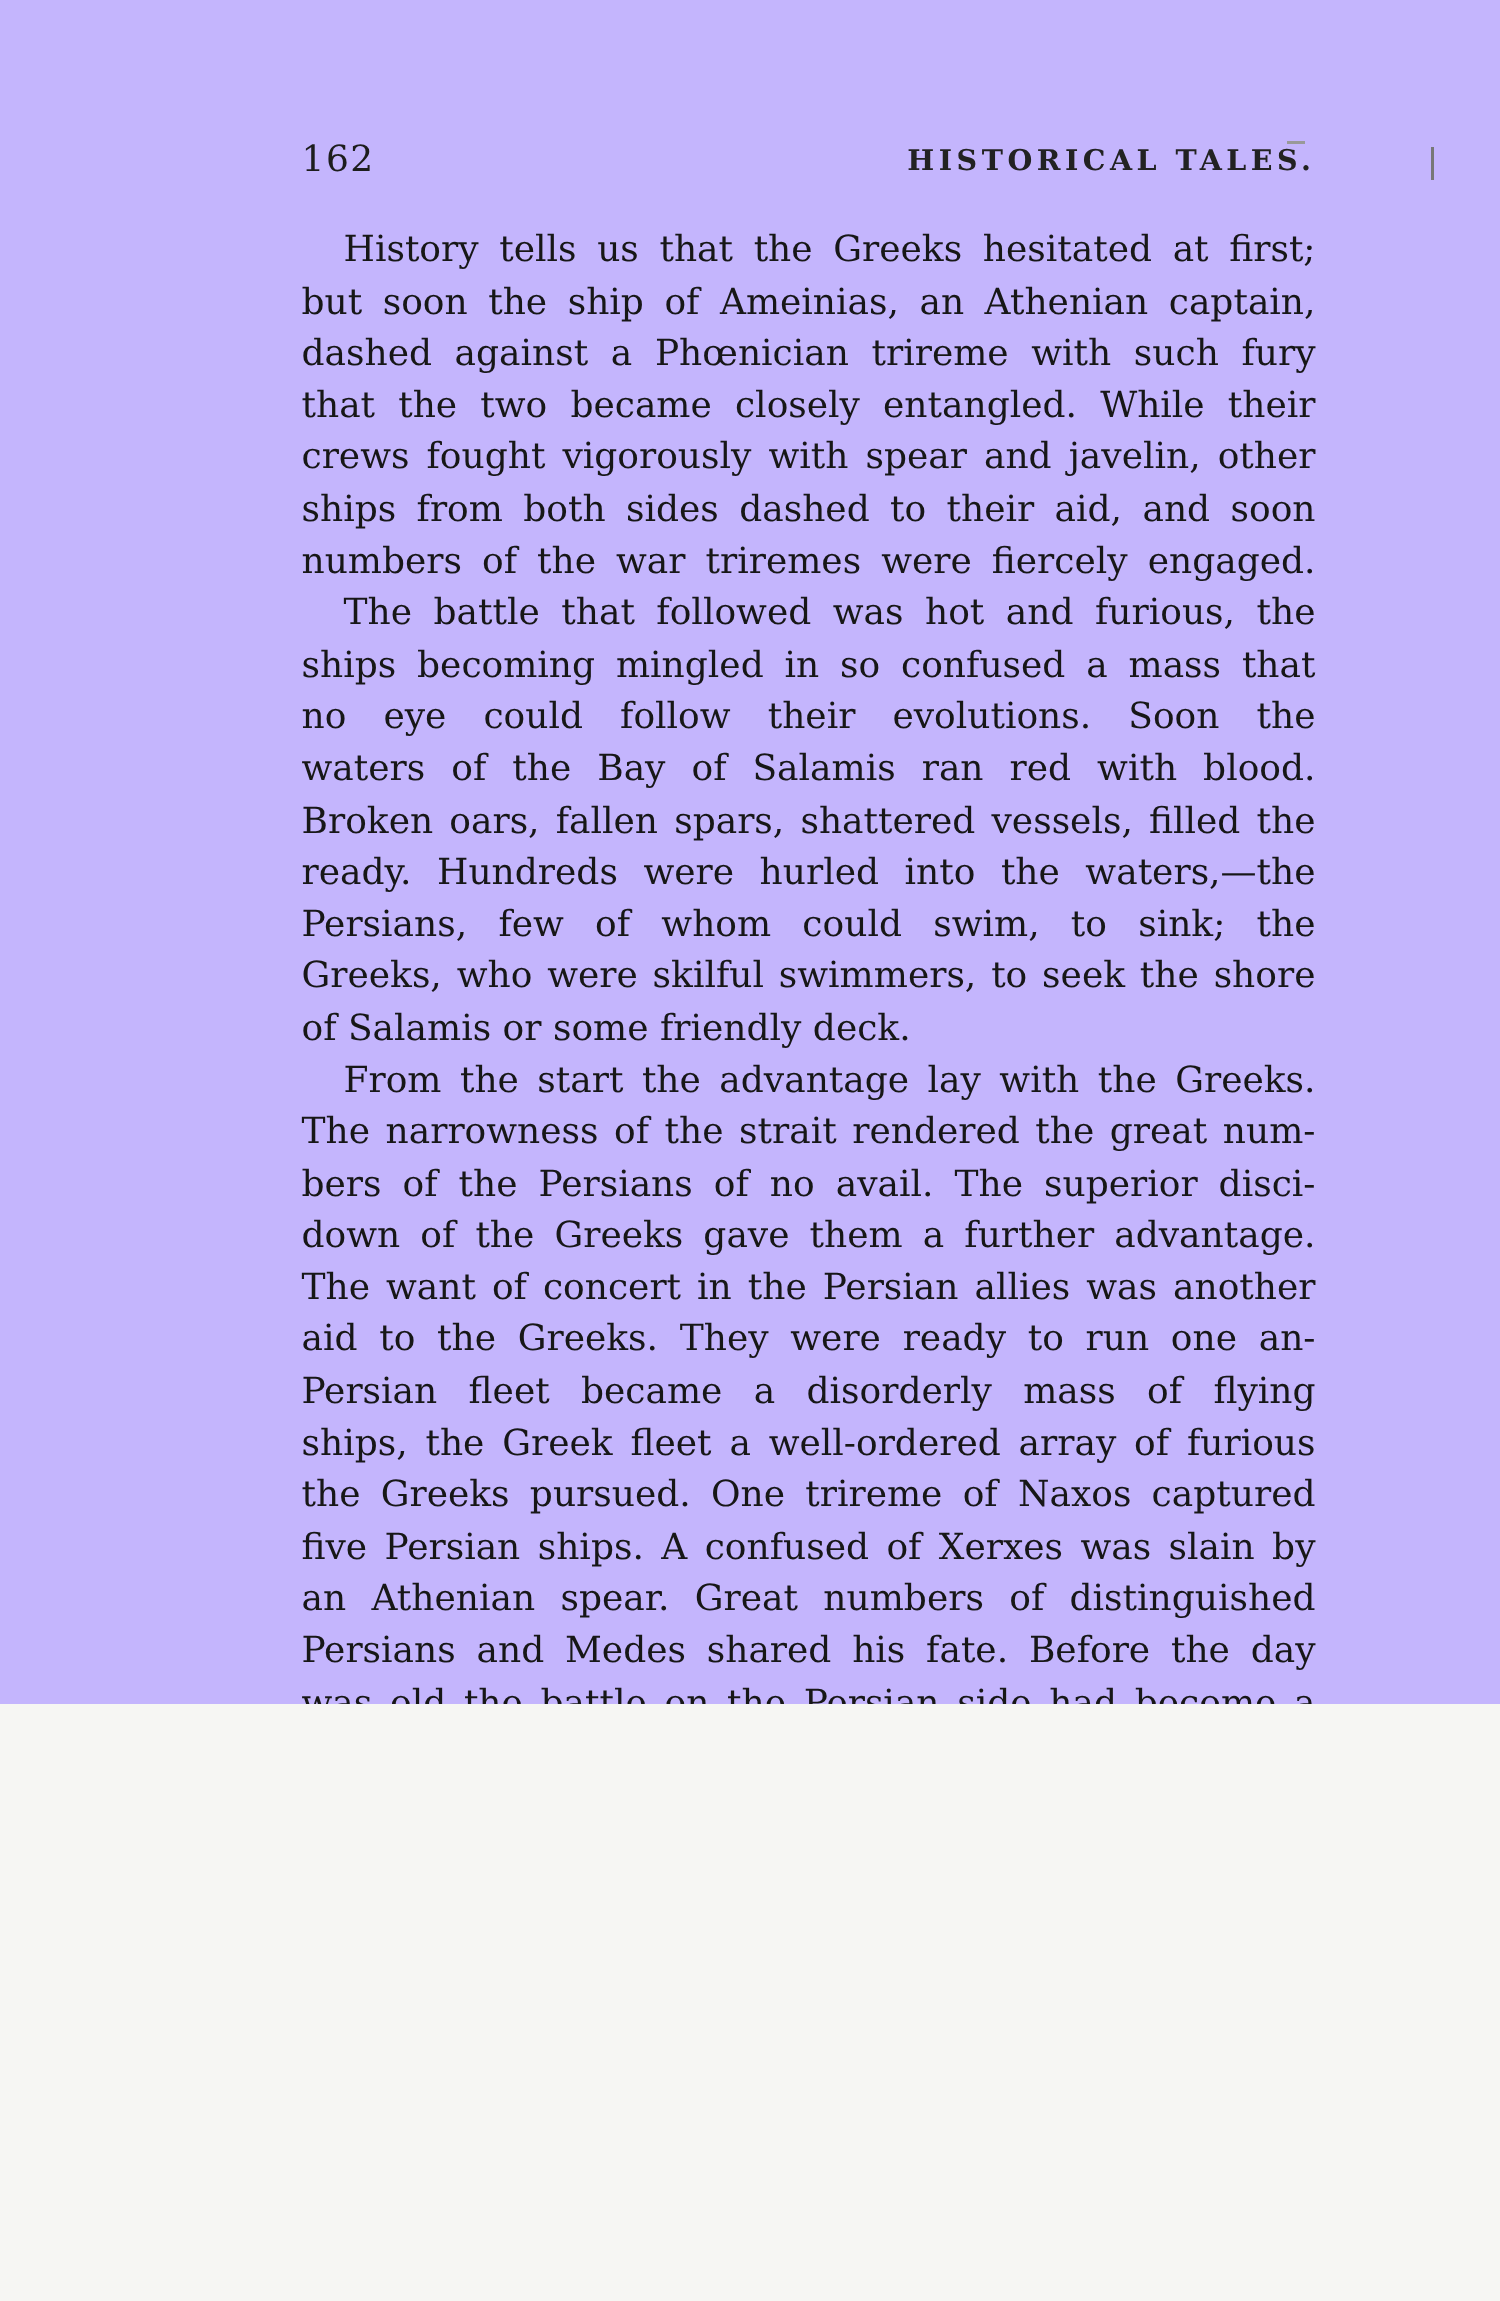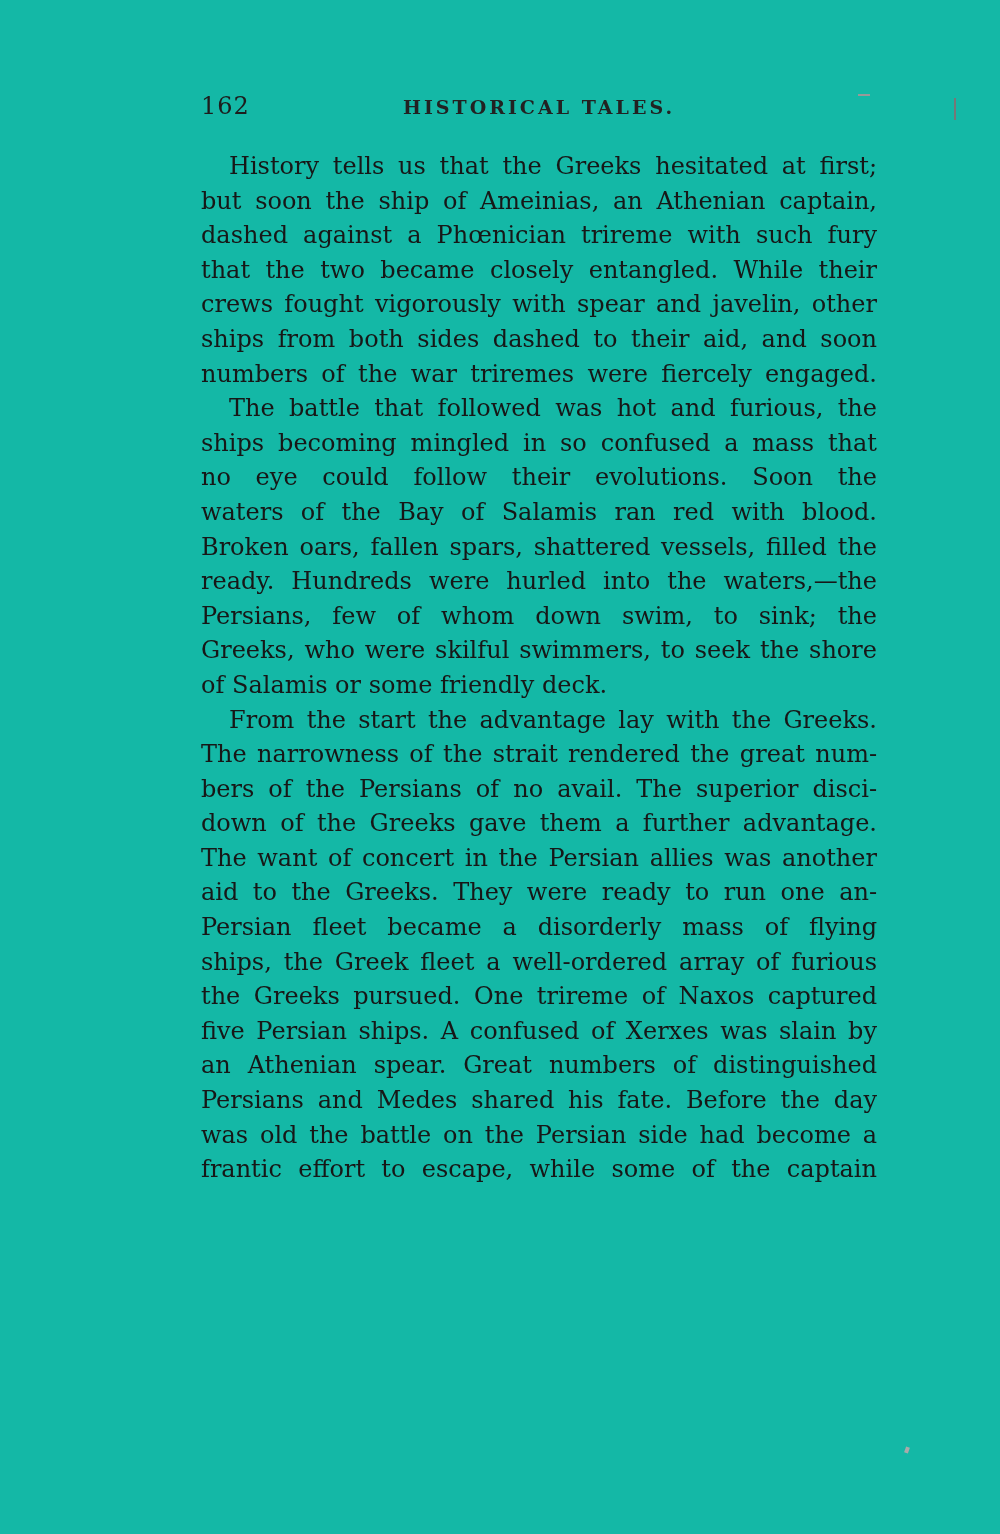--- a/index.html
+++ b/index.html
@@ -10,22 +10,22 @@
     width: 1000px;
     height: 1534px;
     background: #f6f6f3;
     font-family: "DejaVu Serif", "Liberation Serif", serif;
   }
   .page {
     position: absolute;
     left: 0;
     top: 0;
     width: 1000px;
-    height: 1534px;
-    background: #14b8a6;
+    height: 1136px;
+    background: #c4b5fd;
     color: #1b1b1b;
     overflow: hidden;
   }
   .header-row {
     position: absolute;
     top: 92px;
     left: 201px;
     width: 676px;
     height: 34px;
   }
@@ -35,21 +35,21 @@
     top: 0;
     font-size: 24px;
     letter-spacing: 1px;
     color: #1d1d1d;
   }
   .running-title {
     position: absolute;
     left: 0;
     right: 0;
     top: 4px;
-    text-align: center;
+    text-align: right;
     font-size: 19px;
     font-weight: 700;
     letter-spacing: 3px;
     color: #222;
   }
   .body-text {
     position: absolute;
     top: 149px;
     left: 201px;
     width: 676px;
@@ -110,21 +110,21 @@
       <div class="line">that the two became closely entangled.  While their</div>
       <div class="line">crews fought vigorously with spear and javelin, other</div>
       <div class="line">ships from both sides dashed to their aid, and soon</div>
       <div class="line">numbers of the war triremes were fiercely engaged.</div>
       <div class="line indent">The battle that followed was hot and furious, the</div>
       <div class="line">ships becoming mingled in so confused a mass that</div>
       <div class="line">no eye could follow their evolutions.  Soon the</div>
       <div class="line">waters of the Bay of Salamis ran red with blood.</div>
       <div class="line">Broken oars, fallen spars, shattered vessels, filled the</div>
       <div class="line">ready.  Hundreds were hurled into the waters,—the</div>
-      <div class="line">Persians, few of whom down swim, to sink; the</div>
+      <div class="line">Persians, few of whom could swim, to sink; the</div>
       <div class="line">Greeks, who were skilful swimmers, to seek the shore</div>
       <div class="line lastline">of Salamis or some friendly deck.</div>
       <div class="line indent">From the start the advantage lay with the Greeks.</div>
       <div class="line">The narrowness of the strait rendered the great num-</div>
       <div class="line">bers of the Persians of no avail.  The superior disci-</div>
       <div class="line">down of the Greeks gave them a further advantage.</div>
       <div class="line">The want of concert in the Persian allies was another</div>
       <div class="line">aid to the Greeks.  They were ready to run one an-</div>
       <div class="line">Persian fleet became a disorderly mass of flying</div>
       <div class="line">ships, the Greek fleet a well-ordered array of furious</div>

